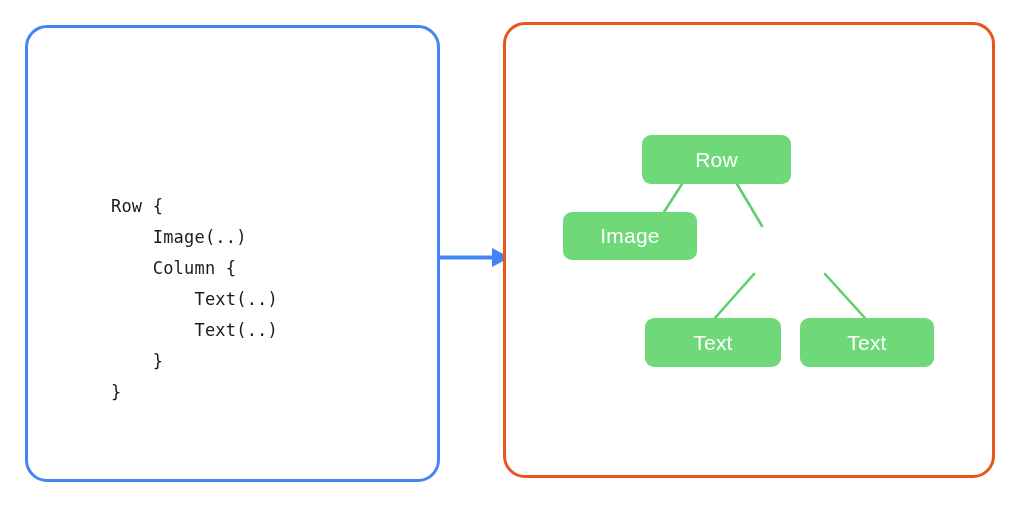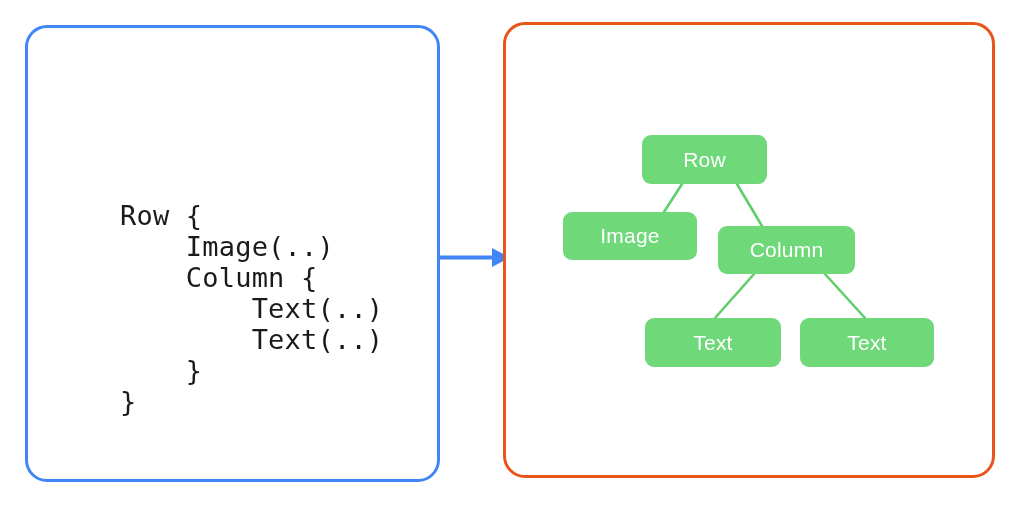--- a/index.html
+++ b/index.html
@@ -40,23 +40,23 @@
     height: 456px;
     border: 3px solid #e8551a;
     border-radius: 22px;
   }
 
   
   #code-block {
     position: absolute;
     left: 75px;
     top: 155px;
-    margin: 17px;
+    margin: 8px;
     font-family: "DejaVu Sans Mono", "Liberation Mono", monospace;
-    font-size: 27px;
+    font-size: 17px;
     line-height: 31px;
     color: #1a1a1a;
     white-space: pre;
     letter-spacing: 0.2px;
   }
 
   
   #flow-arrow {
     position: absolute;
     left: 432px;
@@ -82,21 +82,21 @@
     background: #6fd97a;
     color: #ffffff;
     border-radius: 9px;
     font-family: "Liberation Sans", sans-serif;
     font-size: 21px;
     font-weight: 400;
     letter-spacing: 0.2px;
     box-sizing: border-box;
     user-select: none;
   }
-  #node-row    { left: 642px; top: 135px; width: 125px; height: 49px; }
+  #node-row    { left: 642px; top: 135px; width: 149px; height: 49px; }
   #node-image  { left: 563px; top: 212px; width: 134px; height: 48px; }
   #node-column { left: 718px; top: 226px; width: 137px; height: 48px; }
   #node-text-1 { left: 645px; top: 318px; width: 136px; height: 49px; }
   #node-text-2 { left: 800px; top: 318px; width: 134px; height: 49px; }
 </style>
 </head>
 <body>
 
 <div id="canvas">
 
@@ -123,19 +123,18 @@
       <line x1="234" y1="162" x2="259" y2="204"></line>
       <line x1="251" y1="252" x2="212" y2="296"></line>
       <line x1="322" y1="252" x2="362" y2="296"></line>
     </g>
   </svg>
 
   <div class="tree-node" id="node-row">Row</div>
 
   <div class="tree-node" id="node-image">Image</div>
 
-  <div class="tree-node" id="node-column">Column</div>
 
   <div class="tree-node" id="node-text-1">Text</div>
 
   <div class="tree-node" id="node-text-2">Text</div>
 
 </div>
 
 </body></html>

